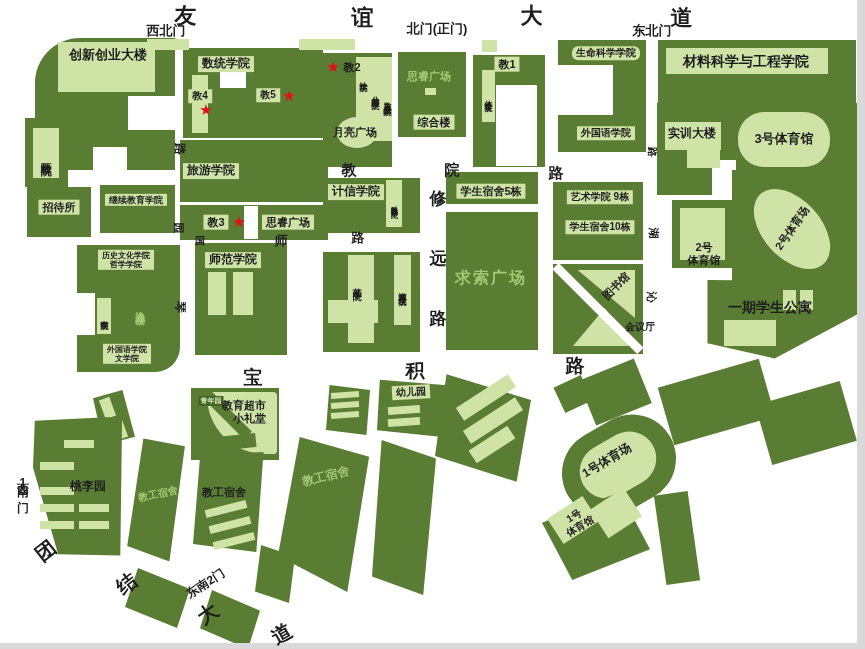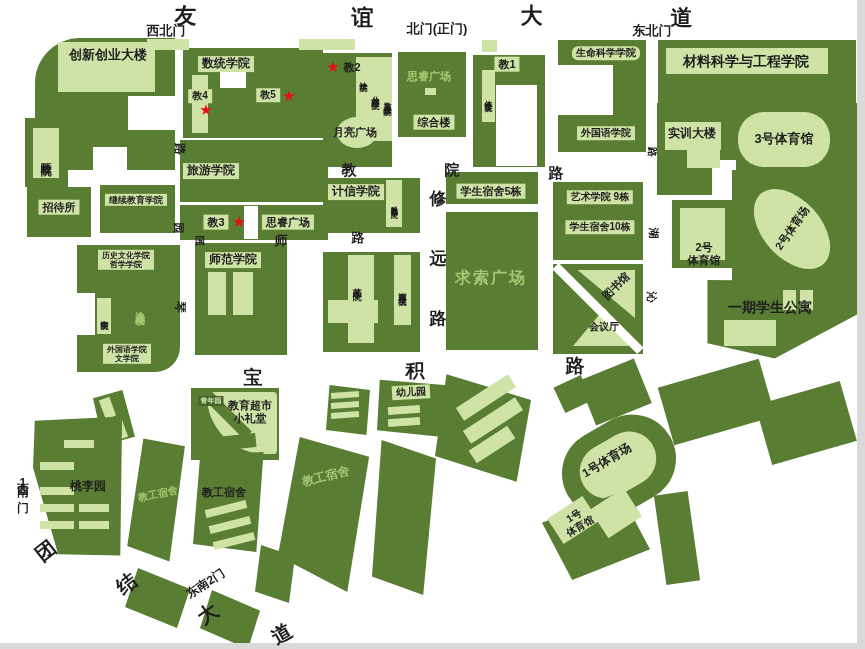--- a/index.html
+++ b/index.html
@@ -208,24 +208,24 @@
     <div class="lbl f10 vert light" style="left: 140px; top: 305px; transform: translate(-50%, -50%);">逸夫人文楼</div>
     <div class="lbl f8 vert" style="left: 104px; top: 315px; transform: translate(-50%, -50%);">商学院</div>
     <div class="lbl plaque f8" style="left: 127px; top: 354px; transform: translate(-50%, -50%);">外国语学院
 文学院</div>
     <div class="lbl plaque f10" style="left: 600px; top: 197px; transform: translate(-50%, -50%);">艺术学院 9栋</div>
     <div class="lbl plaque f10" style="left: 600px; top: 227px; transform: translate(-50%, -50%);">学生宿舍10栋</div>
     <div class="lbl f11" style="left: 704px; top: 226px; transform: translate(-50%, -50%); margin-top: 28px;">2号
 体育馆</div>
     <div class="lbl f11" style="left: 792px; top: 228px; transform: translate(-50%, -50%) rotate(-55deg);">2号体育场</div>
     <div class="lbl f11" style="left: 616px; top: 286px; transform: translate(-50%, -50%) rotate(-45deg);">图书馆</div>
-    <div class="lbl f10" style="left: 604px; top: 327px; transform: translate(-50%, -50%); text-align: right;">会议厅</div>
+    <div class="lbl f10" style="left: 640px; top: 327px; transform: translate(-50%, -50%); text-align: right;">会议厅</div>
     <div class="lbl f14" style="left: 770px; top: 307px; transform: translate(-50%, -50%);">一期学生公寓</div>
     <div class="lbl tinybox f7" style="left: 211px; top: 401px; transform: translate(-50%, -50%);">青年园</div>
-    <div class="lbl f11" style="left: 250px; top: 412px; transform: translate(-50%, -50%);">教育超市
+    <div class="lbl f11" style="left: 244px; top: 412px; transform: translate(-50%, -50%); text-align: right;">教育超市
 小礼堂</div>
     <div class="lbl plaque f10" style="left: 411px; top: 392px; transform: translate(-50%, -50%) rotate(-3deg);">幼儿园</div>
     <div class="lbl f12" style="left: 88px; top: 487px; transform: translate(-50%, -50%);">桃李园</div>
     <div class="lbl f10 light" style="left: 158px; top: 494px; transform: translate(-50%, -50%) rotate(-12deg);">教工宿舍</div>
     <div class="lbl f11" style="left: 224px; top: 492px; transform: translate(-50%, -50%);">教工宿舍</div>
     <div class="lbl f12 light" style="left: 326px; top: 477px; transform: translate(-50%, -50%) rotate(-14deg);">教工宿舍</div>
     <div class="lbl f12" style="left: 607px; top: 461px; transform: translate(-50%, -50%) rotate(-31deg);">1号体育场</div>
     <div class="lbl f10" style="left: 577px; top: 521px; transform: translate(-50%, -50%) rotate(-31deg);">1号
 体育馆</div>
   </div>

